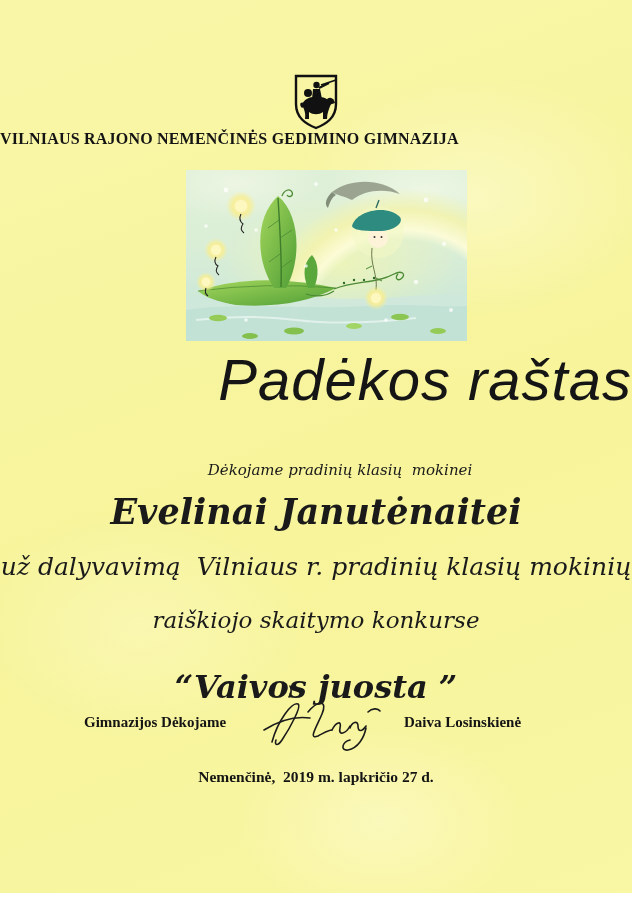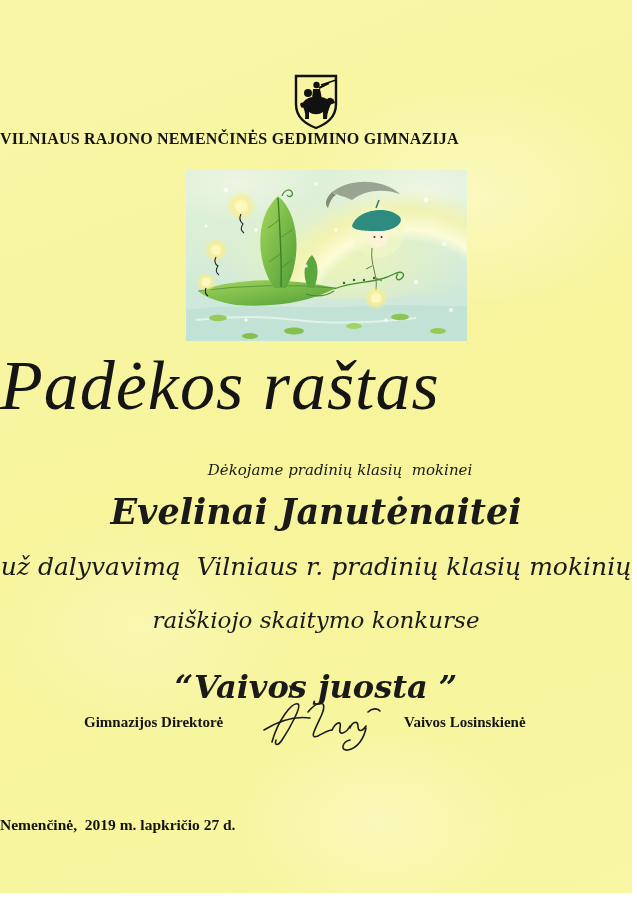--- a/index.html
+++ b/index.html
@@ -33,24 +33,24 @@
     background:
       radial-gradient(circle at 78% 100%, rgba(255,255,255,0) 36%, rgba(253,252,216,.95) 40%, rgba(243,243,174,.9) 47%, rgba(243,243,174,0) 55%),
       radial-gradient(ellipse 120px 55px at 18% 8%, rgba(238,246,227,.9), transparent 70%),
       radial-gradient(ellipse 140px 60px at 85% 12%, rgba(240,248,230,.85), transparent 70%),
       radial-gradient(ellipse 160px 90px at 55% 55%, rgba(248,248,170,.65), transparent 75%),
       linear-gradient(180deg,#dff0d8 0%,#daeed6 45%,#cfe9d8 72%,#c6e3d6 100%);
   }
   .illustration svg{position:absolute;left:0;top:0;}
   .title{
     position:absolute;top:346px;left:0;width:100%;margin:0;
-    text-align:left;
-    font-family:Liberation Serif, serif;
+    text-align:right;
+    font-family:Liberation Sans, sans-serif;
     font-style:italic;font-weight:normal;
-    font-size:70px;color:#151515;letter-spacing:1px;
+    font-size:58px;color:#151515;letter-spacing:1px;
   }
   .scriptline{
     position:absolute;left:0;width:100%;
     text-align:center;white-space:pre;
     font-family:"DejaVu Serif", serif;
     font-style:italic;color:#1a1a1a;
   }
   .line1{top:461px;font-size:15px;margin-left:24px;}
   .recipient{top:491px;font-size:35px;font-weight:bold;}
   .line2{top:552px;font-size:25px;}
@@ -61,22 +61,22 @@
     font-weight:bold;font-size:15px;color:#141414;white-space:pre;
   }
   .signer-name{
     position:absolute;left:404px;top:714px;
     font-weight:bold;font-size:15px;color:#141414;white-space:pre;
   }
   .signature{
     position:absolute;left:260px;top:684px;width:124px;height:76px;
   }
   .dateline{
-    position:absolute;top:816px;left:0;width:100%;
-    white-space:pre;
+    position:absolute;top:768px;left:0;width:100%;
+    text-align:center;white-space:pre;
     font-weight:bold;font-size:15.5px;color:#141414;
   }
 </style>
 </head>
 <body>
 
 <div class="paper">
 
   <svg class="crest" viewBox="0 0 46 56" aria-hidden="true">
     <path d="M3,2 H43 V30 C43,44 33,50 23,54 C13,50 3,44 3,30 Z" fill="rgba(248,245,161,0.25)" stroke="#111" stroke-width="2.4"></path>
@@ -197,30 +197,30 @@
   </div>
 
   <h1 class="title">Padėkos raštas</h1>
 
   <div class="scriptline line1">Dėkojame pradinių klasių  mokinei</div>
   <div class="scriptline recipient">Evelinai Janutėnaitei</div>
   <div class="scriptline line2">už dalyvavimą  Vilniaus r. pradinių klasių mokinių</div>
   <div class="scriptline line3">raiškiojo skaitymo konkurse</div>
   <div class="scriptline contest">“Vaivos juosta ”</div>
 
-  <span class="signer-title">Gimnazijos Direktorė</span>
+  <span class="signer-title">Gimnazijos Dėkojame</span>
   <svg class="signature" viewBox="0 0 124 76" aria-hidden="true">
     <g stroke="#1b1b1b" stroke-width="1.6" fill="none" stroke-linecap="round">
       <path d="M30,2 C32,6 31,10 29,13"></path>
       <path d="M12,58 C18,36 32,18 38,20 C42,22 30,44 22,56 C18,62 14,62 16,56"></path>
       <path d="M4,46 C20,36 36,32 50,34"></path>
       <path d="M48,28 C58,16 68,16 62,30 C56,44 48,56 58,52 C64,49 68,46 72,46"></path>
       <path d="M72,46 C76,38 82,36 80,44 C78,52 86,50 90,42"></path>
       <path d="M90,44 C92,38 98,36 98,42 C98,48 102,48 106,42"></path>
       <path d="M106,44 C104,54 98,64 88,66 C80,67 82,58 90,56"></path>
       <path d="M108,28 C112,24 118,24 120,27"></path>
     </g>
   </svg>
-  <span class="signer-name">Vaivos Losinskienė</span>
+  <span class="signer-name">Daiva Losinskienė</span>
 
   <div class="dateline">Nemenčinė,  2019 m. lapkričio 27 d.</div>
 
 </div>
 
 </body></html>

